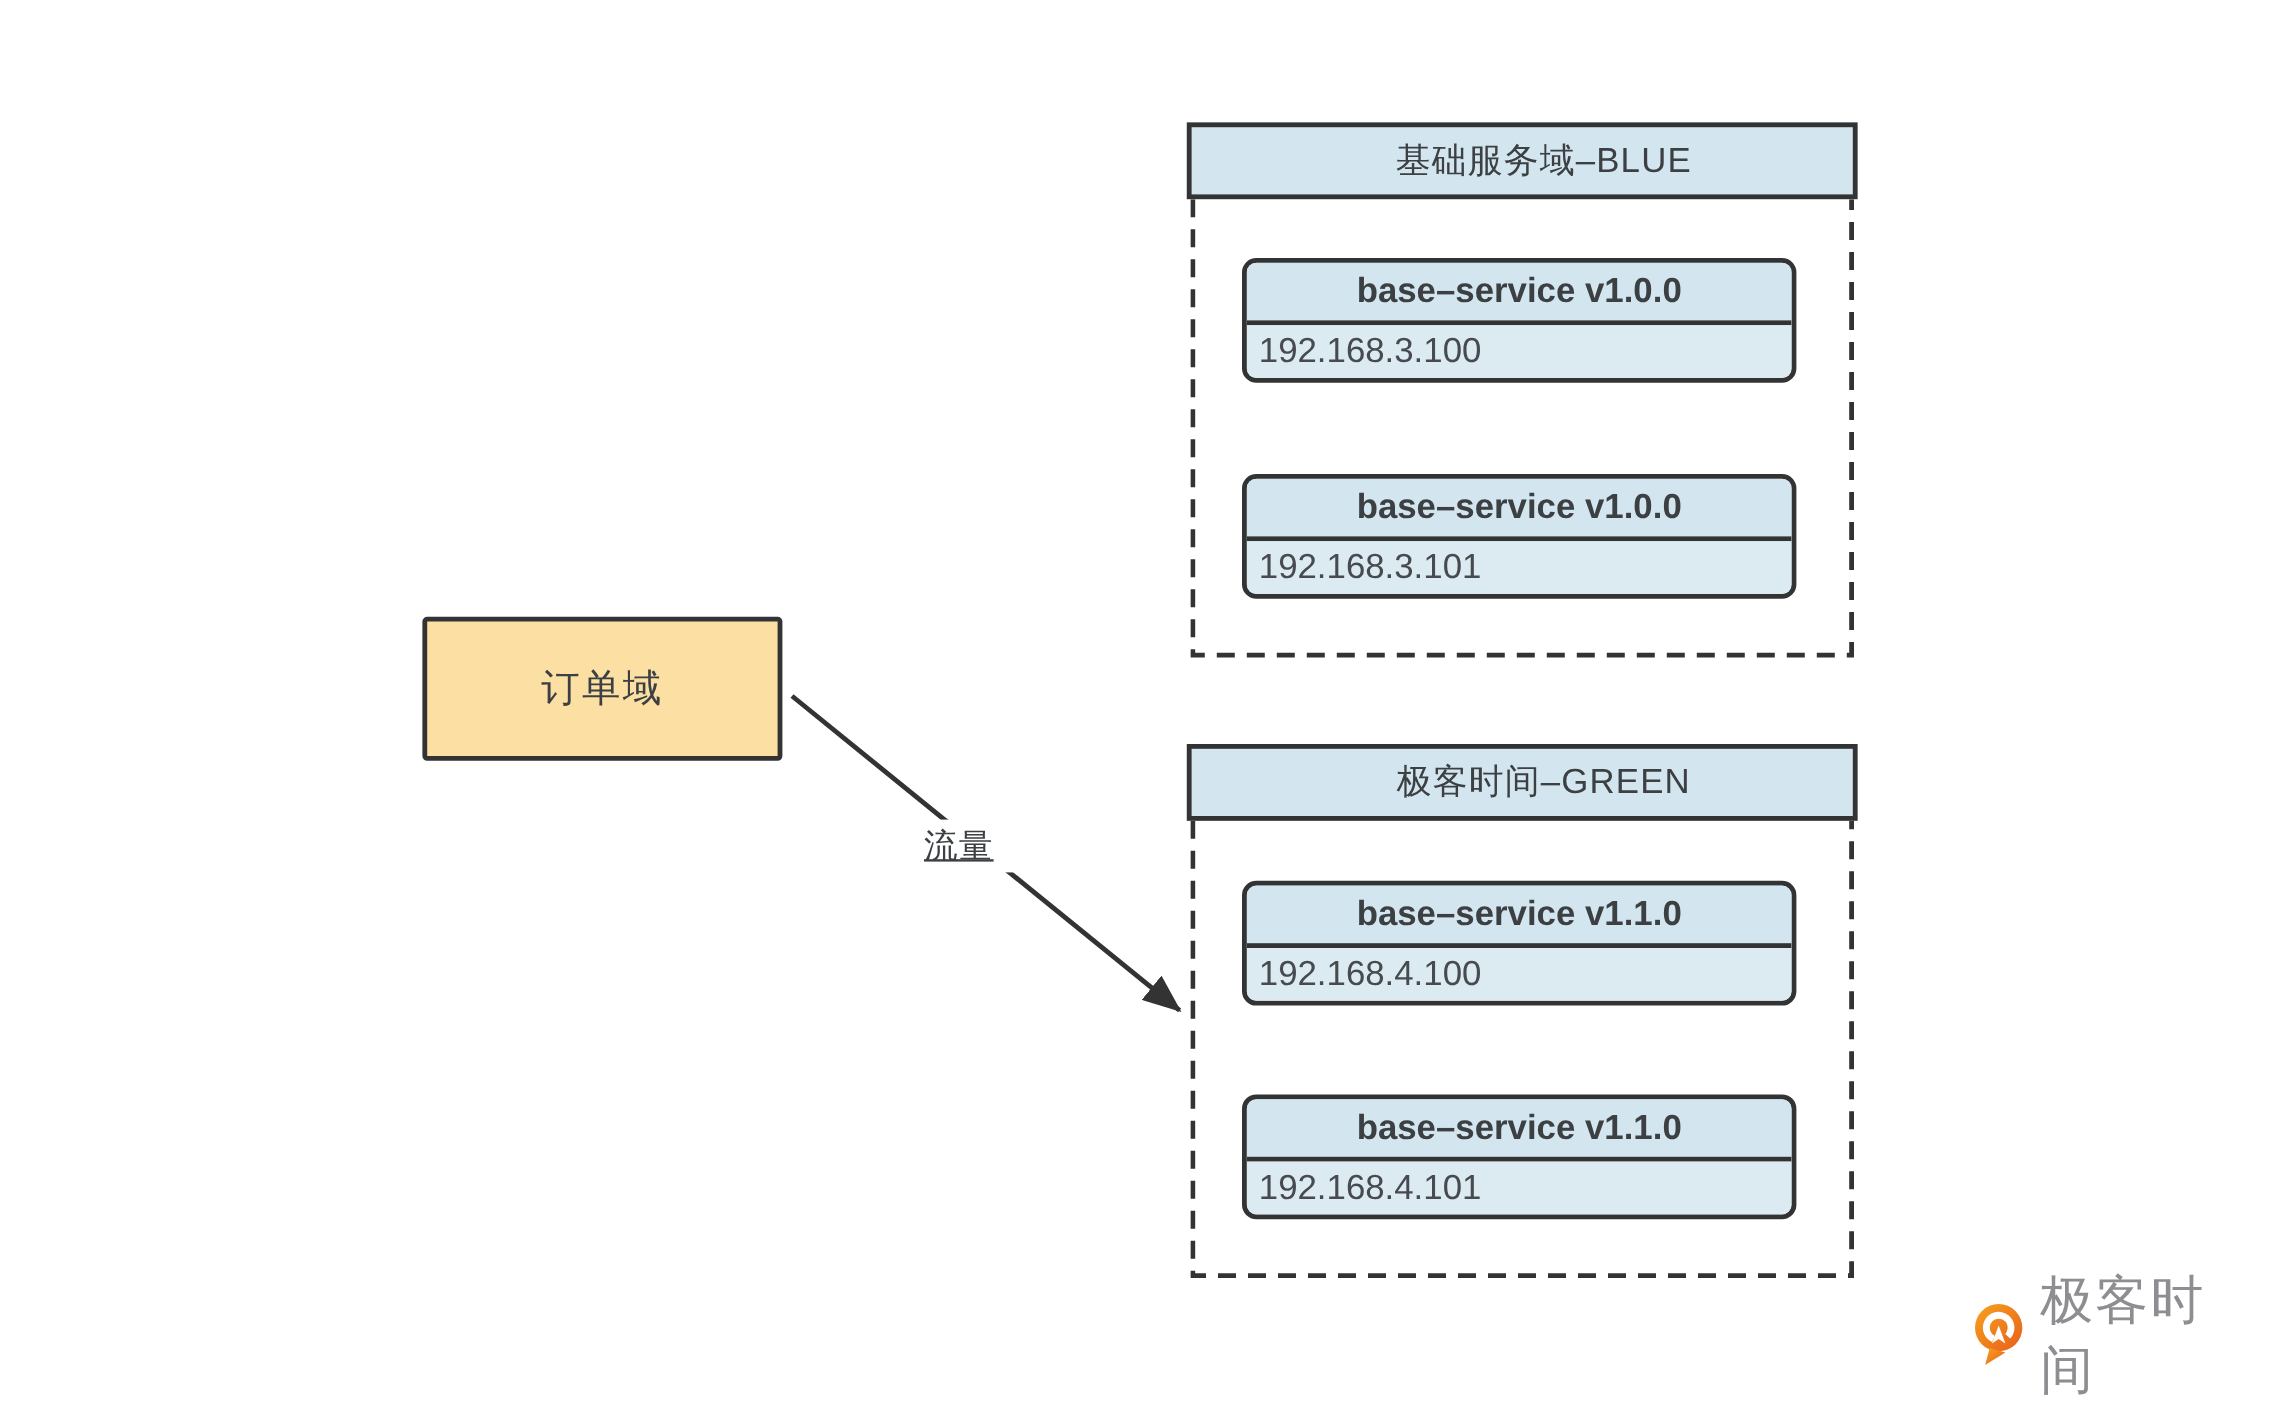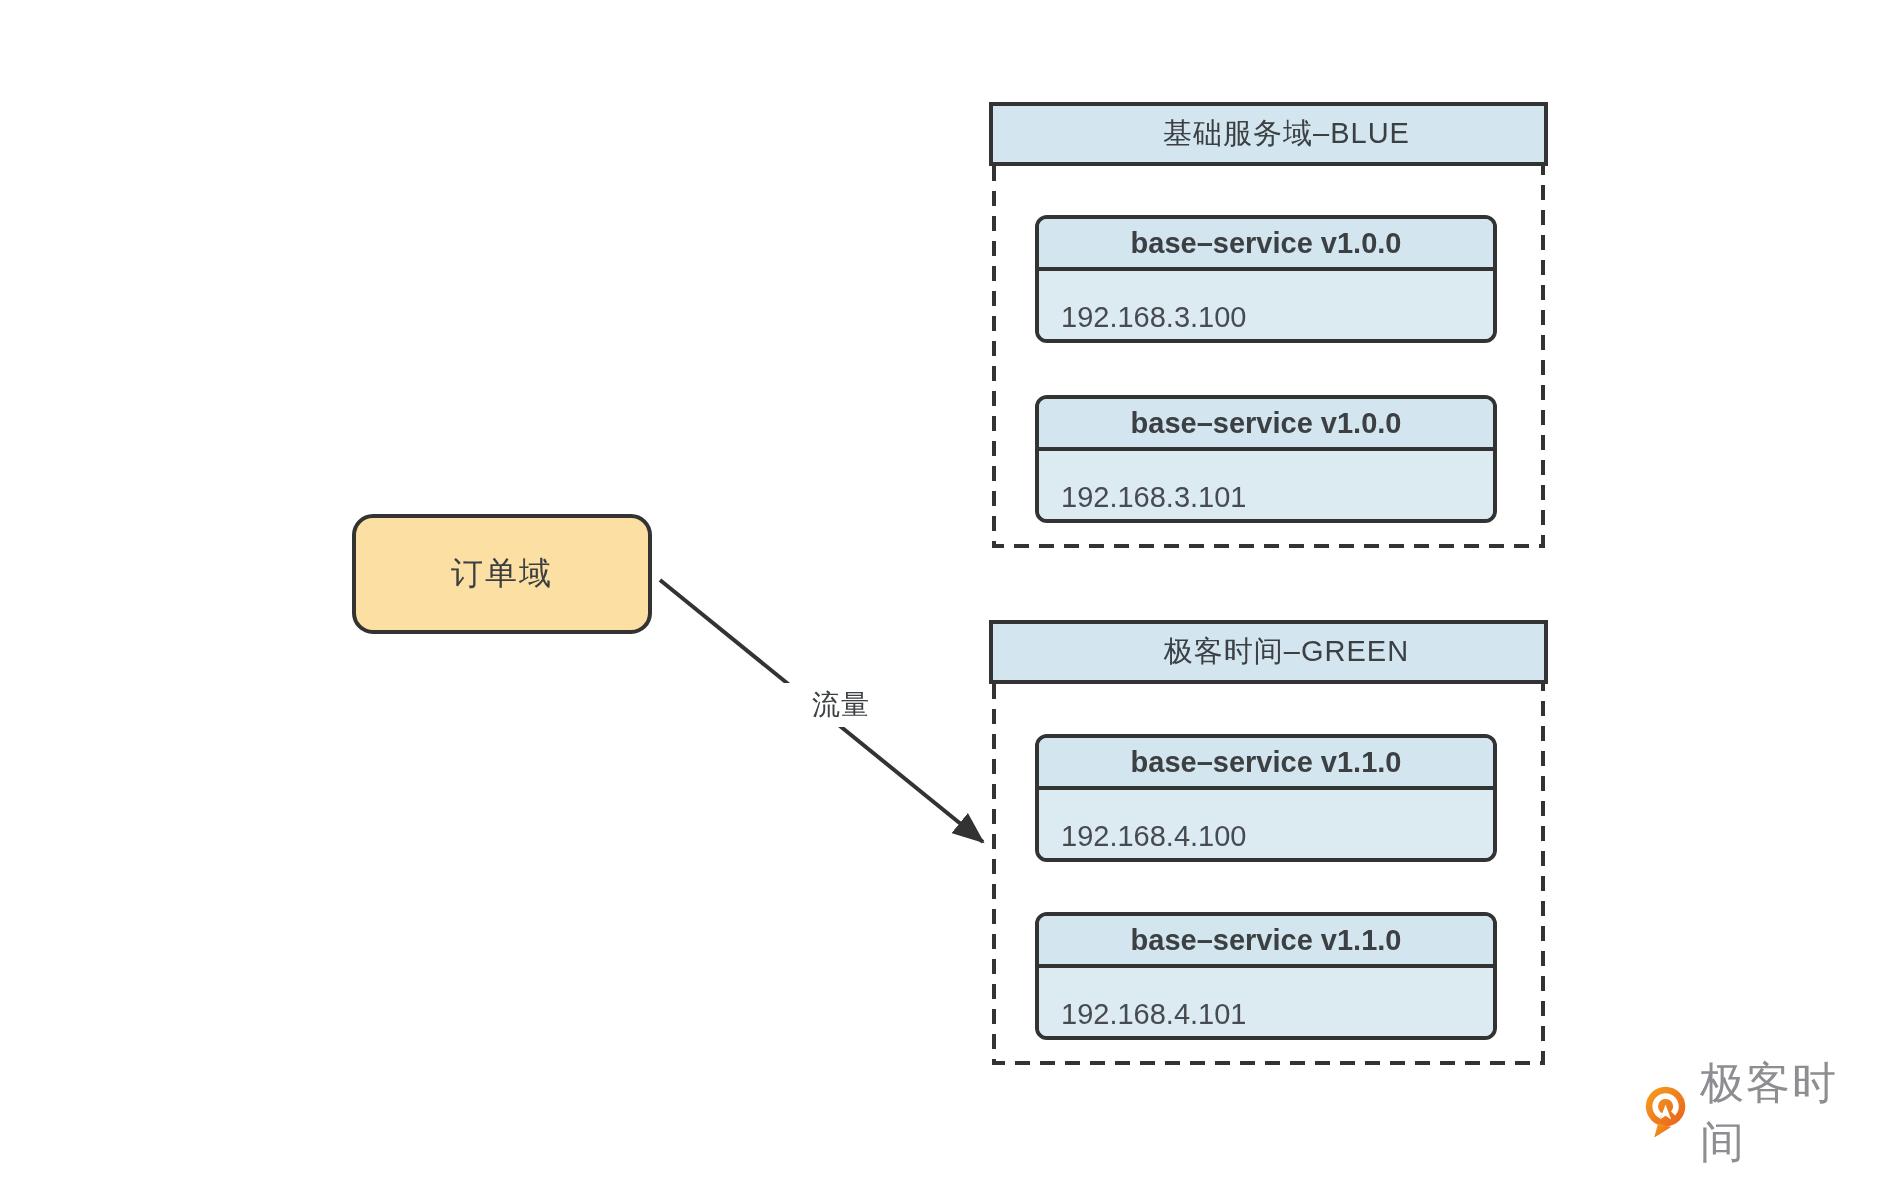--- a/index.html
+++ b/index.html
@@ -14,32 +14,32 @@
   *{box-sizing:border-box;margin:0;padding:0;}
   html,body{width:1896px;height:1178px;background:#ffffff;overflow:hidden;
     font-family:"Liberation Sans","DejaVu Sans",sans-serif;color:var(--text-dark);}
   .abs{position:absolute;}
 
   
   .order-box{
     left:352px;top:514px;width:300px;height:120px;
     background:var(--order-fill);
     border:4px solid var(--border-dark);
-    border-radius:21px;
+    border-radius:4px;
     display:flex;align-items:center;justify-content:center;
     font-size:32px;letter-spacing:2px;
   }
 
   
   .arrow-layer{left:0;top:0;width:1896px;height:1178px;pointer-events:none;}
   .traffic-label{
     left:770px;top:683px;width:100px;height:44px;
     background:#ffffff;
-    display:flex;align-items:center;justify-content:flex-end;
-    font-size:28px;letter-spacing:1px;
+    display:flex;align-items:center;justify-content:flex-start;
+    font-size:28px;letter-spacing:1px;text-decoration:underline;
   }
 
   
   .group-header{
     left:989px;width:559px;height:64px;
     background:var(--panel-blue);
     border:4px solid var(--border-dark);
     display:flex;align-items:center;justify-content:center;
     font-size:29px;letter-spacing:1px;padding-left:36px;
   }
@@ -60,21 +60,21 @@
   }
   .service-card .svc-name{
     height:52px;background:var(--panel-blue);
     border-bottom:4px solid var(--border-dark);
     display:flex;align-items:center;justify-content:center;
     font-weight:700;font-size:29px;
   }
   .service-card .svc-ip{
     height:44px;background:var(--panel-blue-light);
     display:flex;align-items:center;
-    padding-left:22px;font-size:29px;color:#474b4f;margin-top:24px;
+    padding-left:10px;font-size:29px;color:#474b4f;
   }
   .card-b1{top:215px;} .card-b2{top:395px;}
   .card-g1{top:734px;} .card-g2{top:912px;}
 
   
   .watermark{left:1643px;top:1082px;width:230px;height:62px;
     display:flex;align-items:center;gap:12px;}
   .brand-text{font-size:44px;color:var(--logo-text-gray);letter-spacing:2px;font-weight:500;}
 </style>
 </head>

